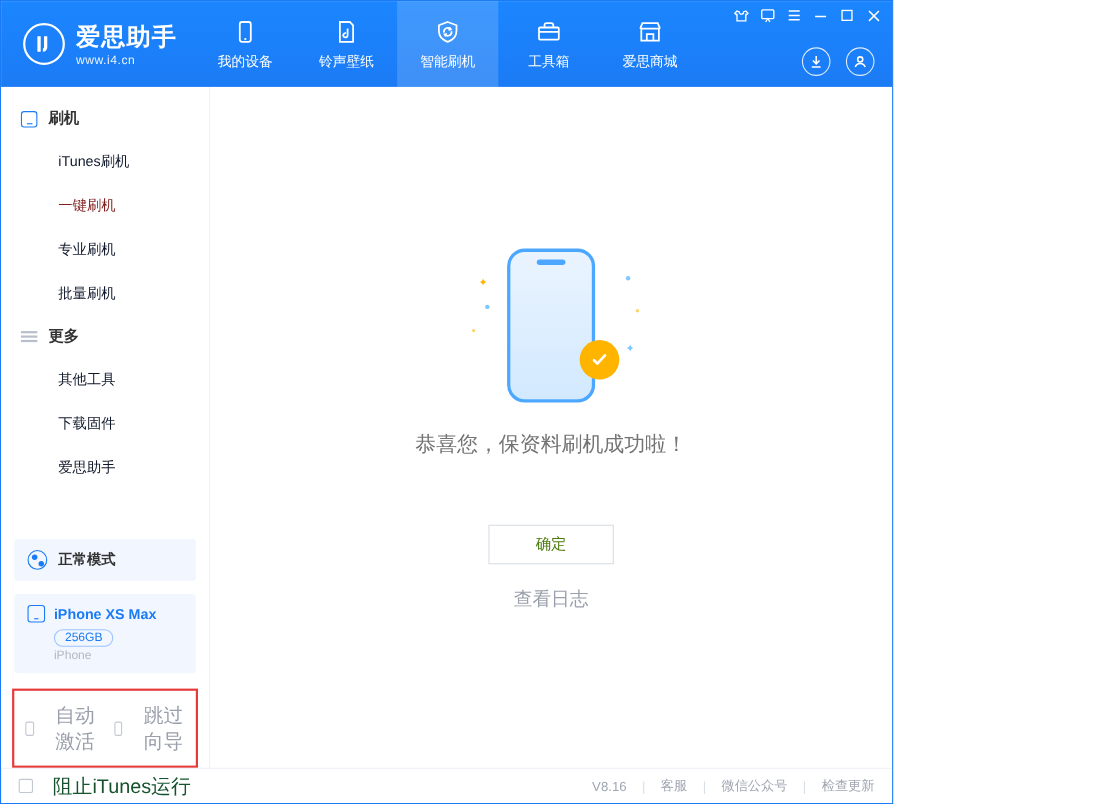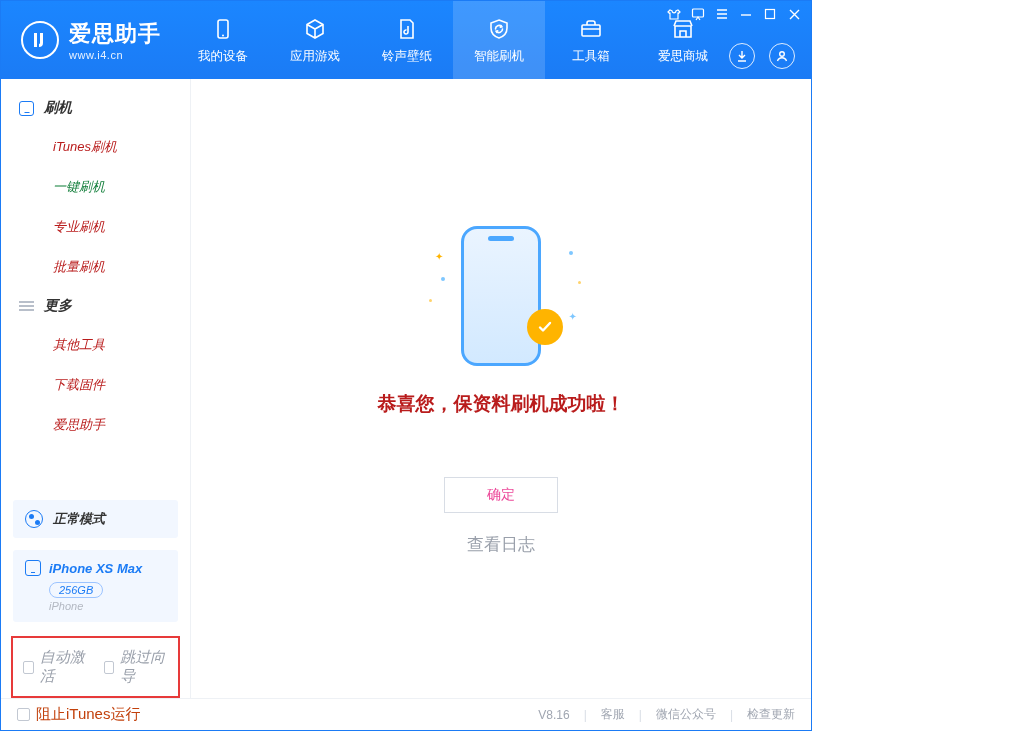--- a/index.html
+++ b/index.html
@@ -17,60 +17,60 @@
   .tab { width: 92px; display: flex; flex-direction: column; align-items: center; justify-content: center; gap: 6px; cursor: pointer; position: relative; }
   .tab.active { background: rgba(255,255,255,.16); }
   .tab-icon { width: 26px; height: 26px; display: flex; align-items: center; justify-content: center; }
   .tab-label { font-size: 12.5px; }
   .header-right { position: absolute; right: 10px; top: 6px; display: flex; gap: 10px; align-items: center; }
   .win-icon { width: 14px; height: 14px; cursor: pointer; display:flex; align-items:center; justify-content:center; }
   .header-user-right { position: absolute; right: 16px; bottom: 10px; display: flex; gap: 14px; align-items: center; }
   .circle-btn { width: 26px; height: 26px; border: 1.5px solid rgba(255,255,255,.85); border-radius: 50%; display: flex; align-items: center; justify-content: center; cursor: pointer; }
   
   .body { flex: 1; display: flex; min-height: 0; }
-  .sidebar { width: 190px; border-right: 1px solid #eef1f5; display: flex; flex-direction: column; background:#fff;font-style:italic; }
+  .sidebar { width: 190px; border-right: 1px solid #eef1f5; display: flex; flex-direction: column; background:#fff; }
   .nav { padding-top: 10px; }
   .nav-section-hdr { display: flex; align-items: center; gap: 10px; padding: 10px 18px; font-size: 14px; color:#333; font-weight:600; }
-  .nav-item { padding: 11px 18px 11px 52px; font-size: 13px; color: #b91c1c; cursor: pointer; }
-  .nav-item.active { color: #15803d; }
+  .nav-item { padding: 11px 18px 11px 52px; font-size: 13px; color: #0f172a; cursor: pointer; }
+  .nav-item.active { color: #7f1d1d; }
   .sidebar-spacer { flex: 1; }
   .mode-card, .device-card { margin: 6px 12px; background: #f2f7ff; border-radius: 3px; padding: 10px 12px; }
   .mode-card { display: flex; align-items: center; gap: 10px; font-size: 13px; color: #333; font-weight:600; }
   .mode-card .mini-icon { width:18px; height:18px; border:1.5px solid #1b7bf5; border-radius:50%; position:relative; }
   .mode-card .mini-icon::before, .mode-card .mini-icon::after { content:""; position:absolute; width:5px; height:5px; border-radius:50%; background:#1b7bf5; }
   .mode-card .mini-icon::before { top:2.5px; left:2.5px; }
   .mode-card .mini-icon::after { bottom:2.5px; right:2.5px; }
   .device-card .dev-row { display:flex; align-items:center; gap:8px; }
   .dev-phone-icon { width:16px; height:16px; border:1.5px solid #1b7bf5; border-radius:3px; position:relative; }
   .dev-phone-icon::after { content:""; position:absolute; width:4px; height:1.5px; background:#1b7bf5; bottom:2px; left:50%; transform:translateX(-50%); }
   .dev-name { font-size: 13px; font-weight: 700; color: #1b7bf5; }
   .dev-storage { display:inline-block; margin: 6px 0 2px 24px; font-size: 11px; color: #1b7bf5; border:1px solid #9cc4ff; border-radius: 10px; padding: 1px 9px; }
   .dev-type { margin-left:24px; font-size: 11px; color: #b3b8c2; }
   .checkbox-row { border: 2px solid #e73a3a; margin: 8px 10px 0 10px; padding: 10px 10px; display:flex; gap: 16px; align-items:center; }
-  .chk { display:flex; align-items:center; gap:6px; font-size: 15px; color:#9aa0ab; cursor:pointer; }
+  .chk { display:flex; align-items:center; gap:18px; font-size: 18px; color:#9aa0ab; cursor:pointer;text-align:center; }
   .chk .box { width:13px; height:13px; border:1px solid #c2c8d2; border-radius:2px; }
   
   .main { flex: 1; display:flex; flex-direction:column; align-items:center; justify-content:center; gap: 20px; position:relative; }
   .success-illus { position:relative; width:160px; height:150px; }
   .phone-shape { position:absolute; left:40px; top:5px; width:80px; height:140px; border:3px solid #4ba7ff; border-radius:16px; background:linear-gradient(#eaf4ff,#d2e9ff); }
   .phone-shape::before { content:""; position:absolute; top:7px; left:50%; transform:translateX(-50%); width:26px; height:5px; background:#4ba7ff; border-radius:3px; }
   .check-badge { position:absolute; right:18px; bottom:26px; width:36px; height:36px; border-radius:50%; background:#ffb400; display:flex; align-items:center; justify-content:center; }
   .dot { position:absolute; border-radius:50%; }
   .d1 { width:4px;height:4px;background:#7ec7ff; left:20px; top:56px; }
   .d2 { width:3px;height:3px;background:#ffd36b; left:8px; top:78px; }
   .d3 { width:4px;height:4px;background:#7ec7ff; right:8px; top:30px; }
   .d4 { width:3px;height:3px;background:#ffd36b; right:0px; top:60px; }
   .plus { position:absolute; color:#ffb400; font-size:10px; left:14px; top:30px; }
   .plus2 { position:absolute; color:#7ec7ff; font-size:10px; right:4px; top:90px; }
-  .success-text { font-size: 19px; color:#b91c1c; font-weight:700; }
-  .ok-btn { border:1px solid #d8dde5; background:#fff; padding: 8px 42px; font-size:14px; color:#ec4899; cursor:pointer;margin-top:40px; }
+  .success-text { font-size: 19px; color:#737373; font-weight:400; }
+  .ok-btn { border:1px solid #d8dde5; background:#fff; padding: 8px 42px; font-size:14px; color:#4d7c0f; cursor:pointer;margin-top:40px; }
   .view-log-link { font-size:17px; color:#9aa0ab; cursor:pointer; }
   
   .footer { height: 32px; border-top:1px solid #eef1f5; display:flex; align-items:center; padding: 0 16px; font-size:12px; color:#a0a6b1; gap:10px; }
-  .footer .chk { color:#c2410c; }
+  .footer .chk { color:#14532d; }
   .footer .spacer { flex:1; }
   .footer .ver { color:#a0a6b1; }
   .footer .sep { color:#d9dee6; margin:0 4px; }
   .footer .flink { color:#a0a6b1; cursor:pointer; }
   .phone-hdr-icon { width:15px; height:15px; border:1.5px solid #1b7bf5; border-radius:3px; position:relative; display:inline-block;}
   .phone-hdr-icon::after { content:""; position:absolute; width:5px; height:1.5px; background:#1b7bf5; bottom:1.5px; left:50%; transform:translateX(-50%); }
   .more-hdr-icon { width:15px; display:inline-flex; flex-direction:column; gap:2.5px; }
   .more-hdr-icon span { height:1.5px; background:#b8bfca; display:block; }
 </style>
 </head>
@@ -92,28 +92,20 @@
     </div>
     <div class="tabs" id="top-tabs">
         <div class="tab">
           <div class="tab-icon">
             <svg width="22" height="22" viewBox="0 0 22 22" fill="#fff">
               <rect x="6" y="2" width="10" height="18" rx="2" fill="none" stroke="#fff" stroke-width="1.6"></rect>
               <circle cx="11" cy="17.5" r="1" fill="#fff"></circle>
             </svg>
           </div>
           <div class="tab-label">我的设备</div>
-        </div>
-        <div class="tab">
-          <div class="tab-icon">
-            <svg width="24" height="24" viewBox="0 0 24 24" fill="none" stroke="#fff" stroke-width="1.6">
-              <path d="M12 3l8 4.5v9L12 21 4 16.5v-9zM4 7.5 12 12l8-4.5M12 12v9"></path>
-            </svg>
-          </div>
-          <div class="tab-label">应用游戏</div>
         </div>
         <div class="tab">
           <div class="tab-icon">
             <svg width="22" height="22" viewBox="0 0 22 22" fill="none" stroke="#fff" stroke-width="1.6">
               <path d="M5 2h9l3 3v15H5z"></path>
               <path d="M12 8v6a2 2 0 1 1-1.5-1.9"></path>
             </svg>
           </div>
           <div class="tab-label">铃声壁纸</div>
         </div>

